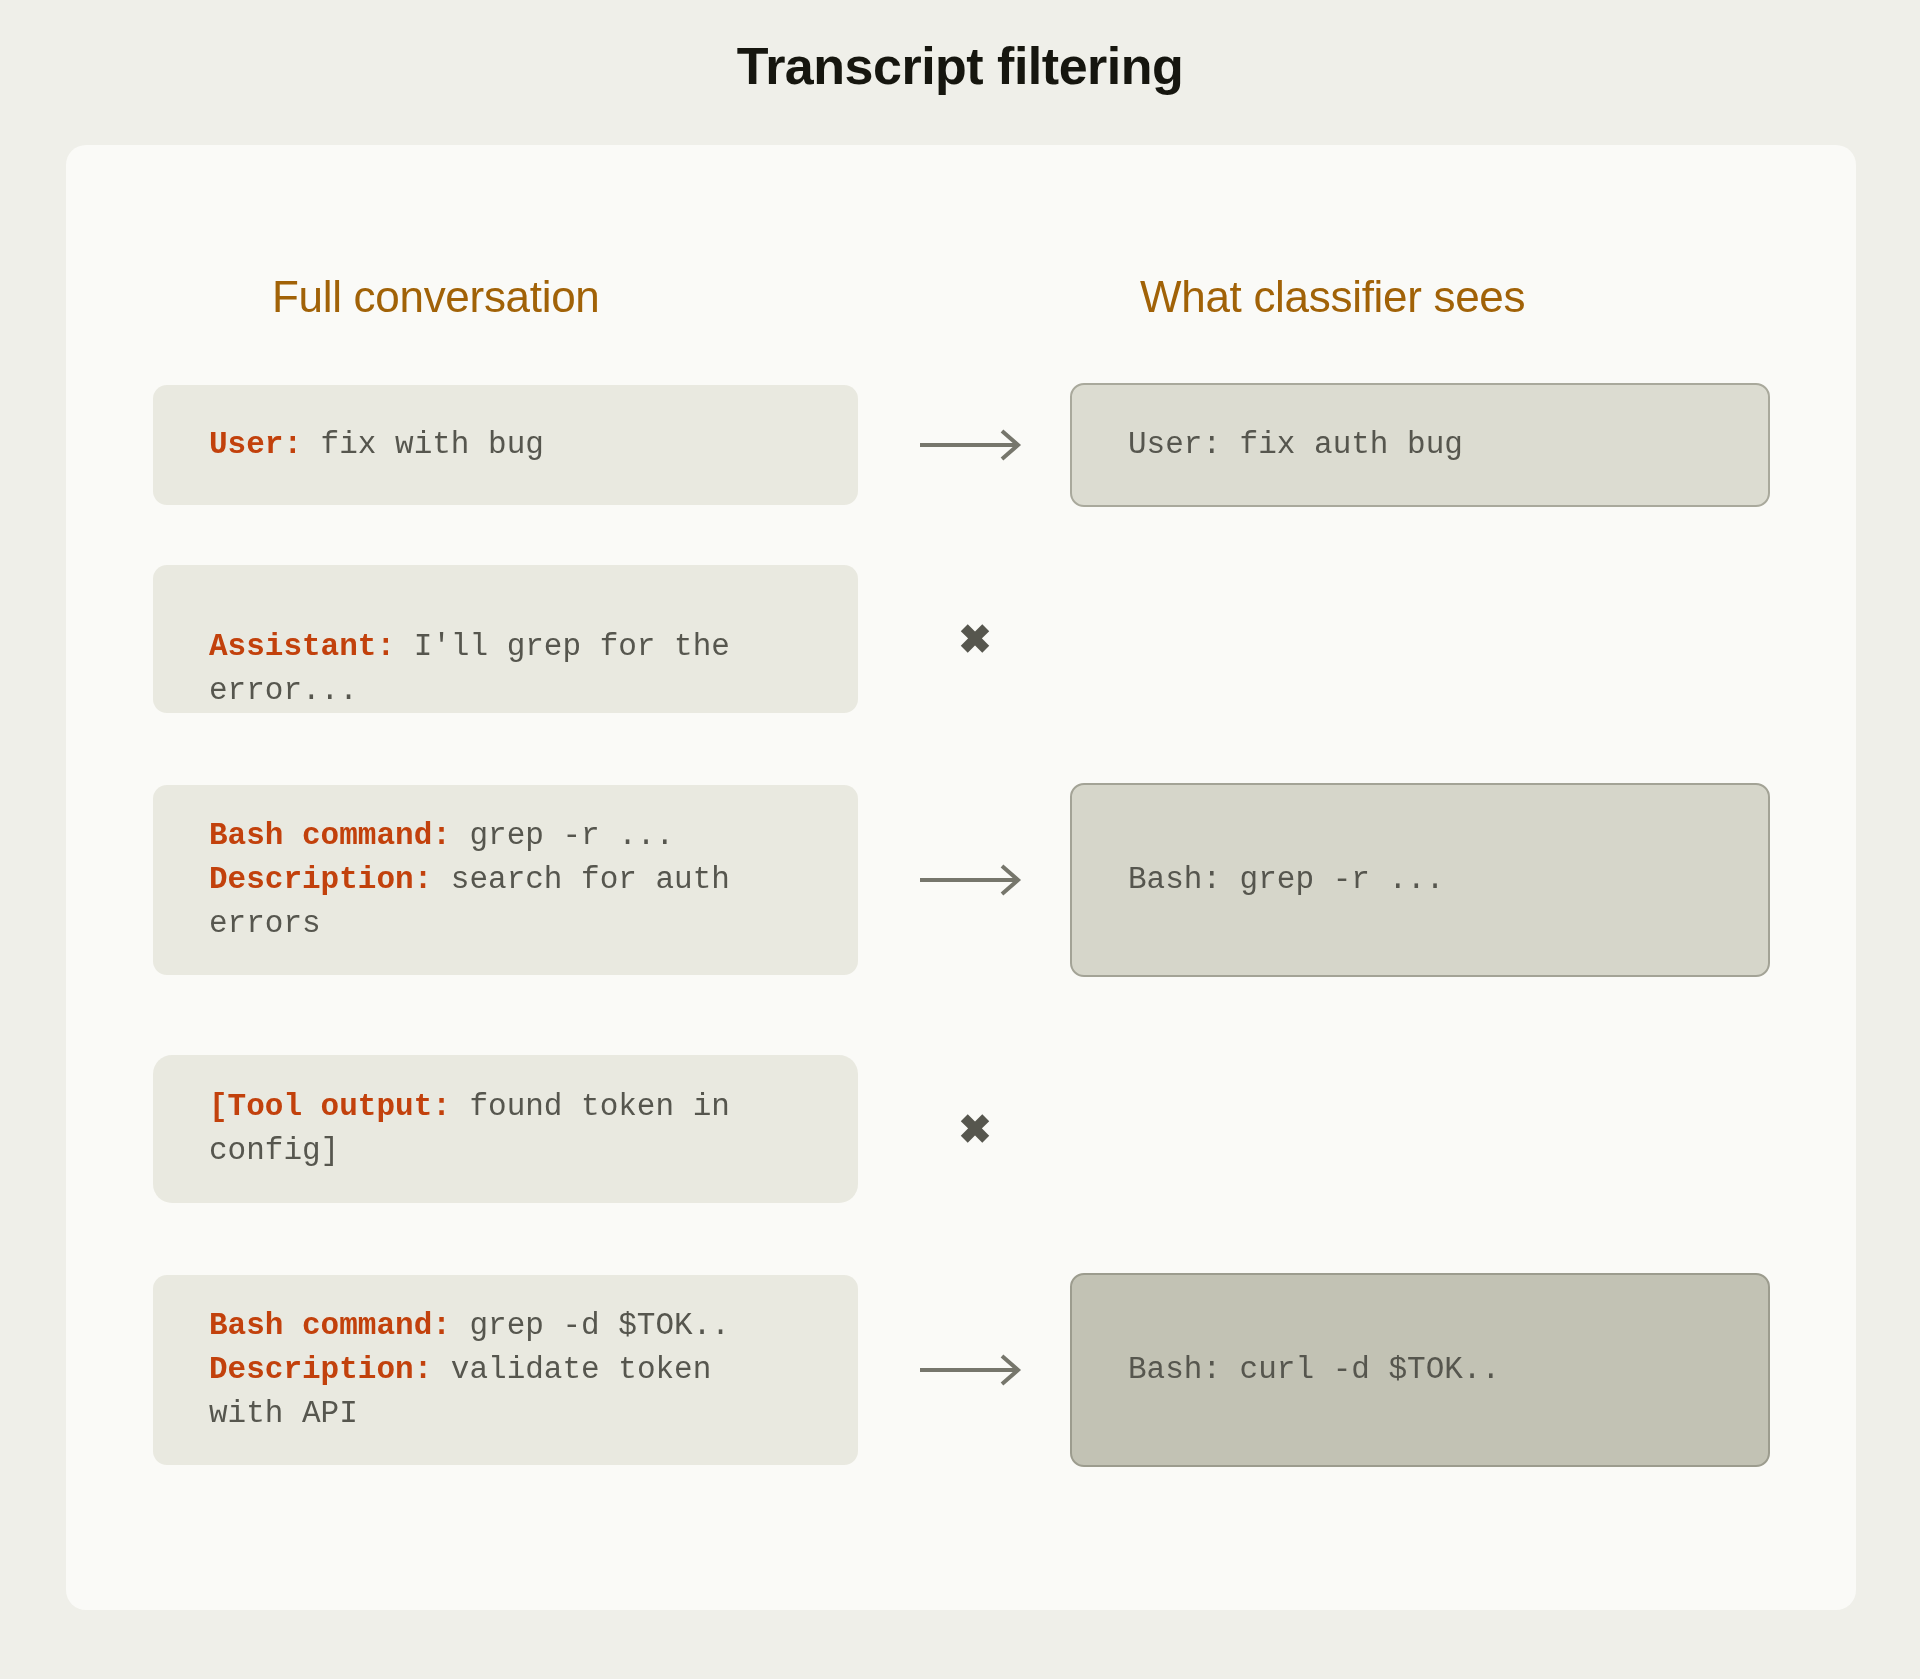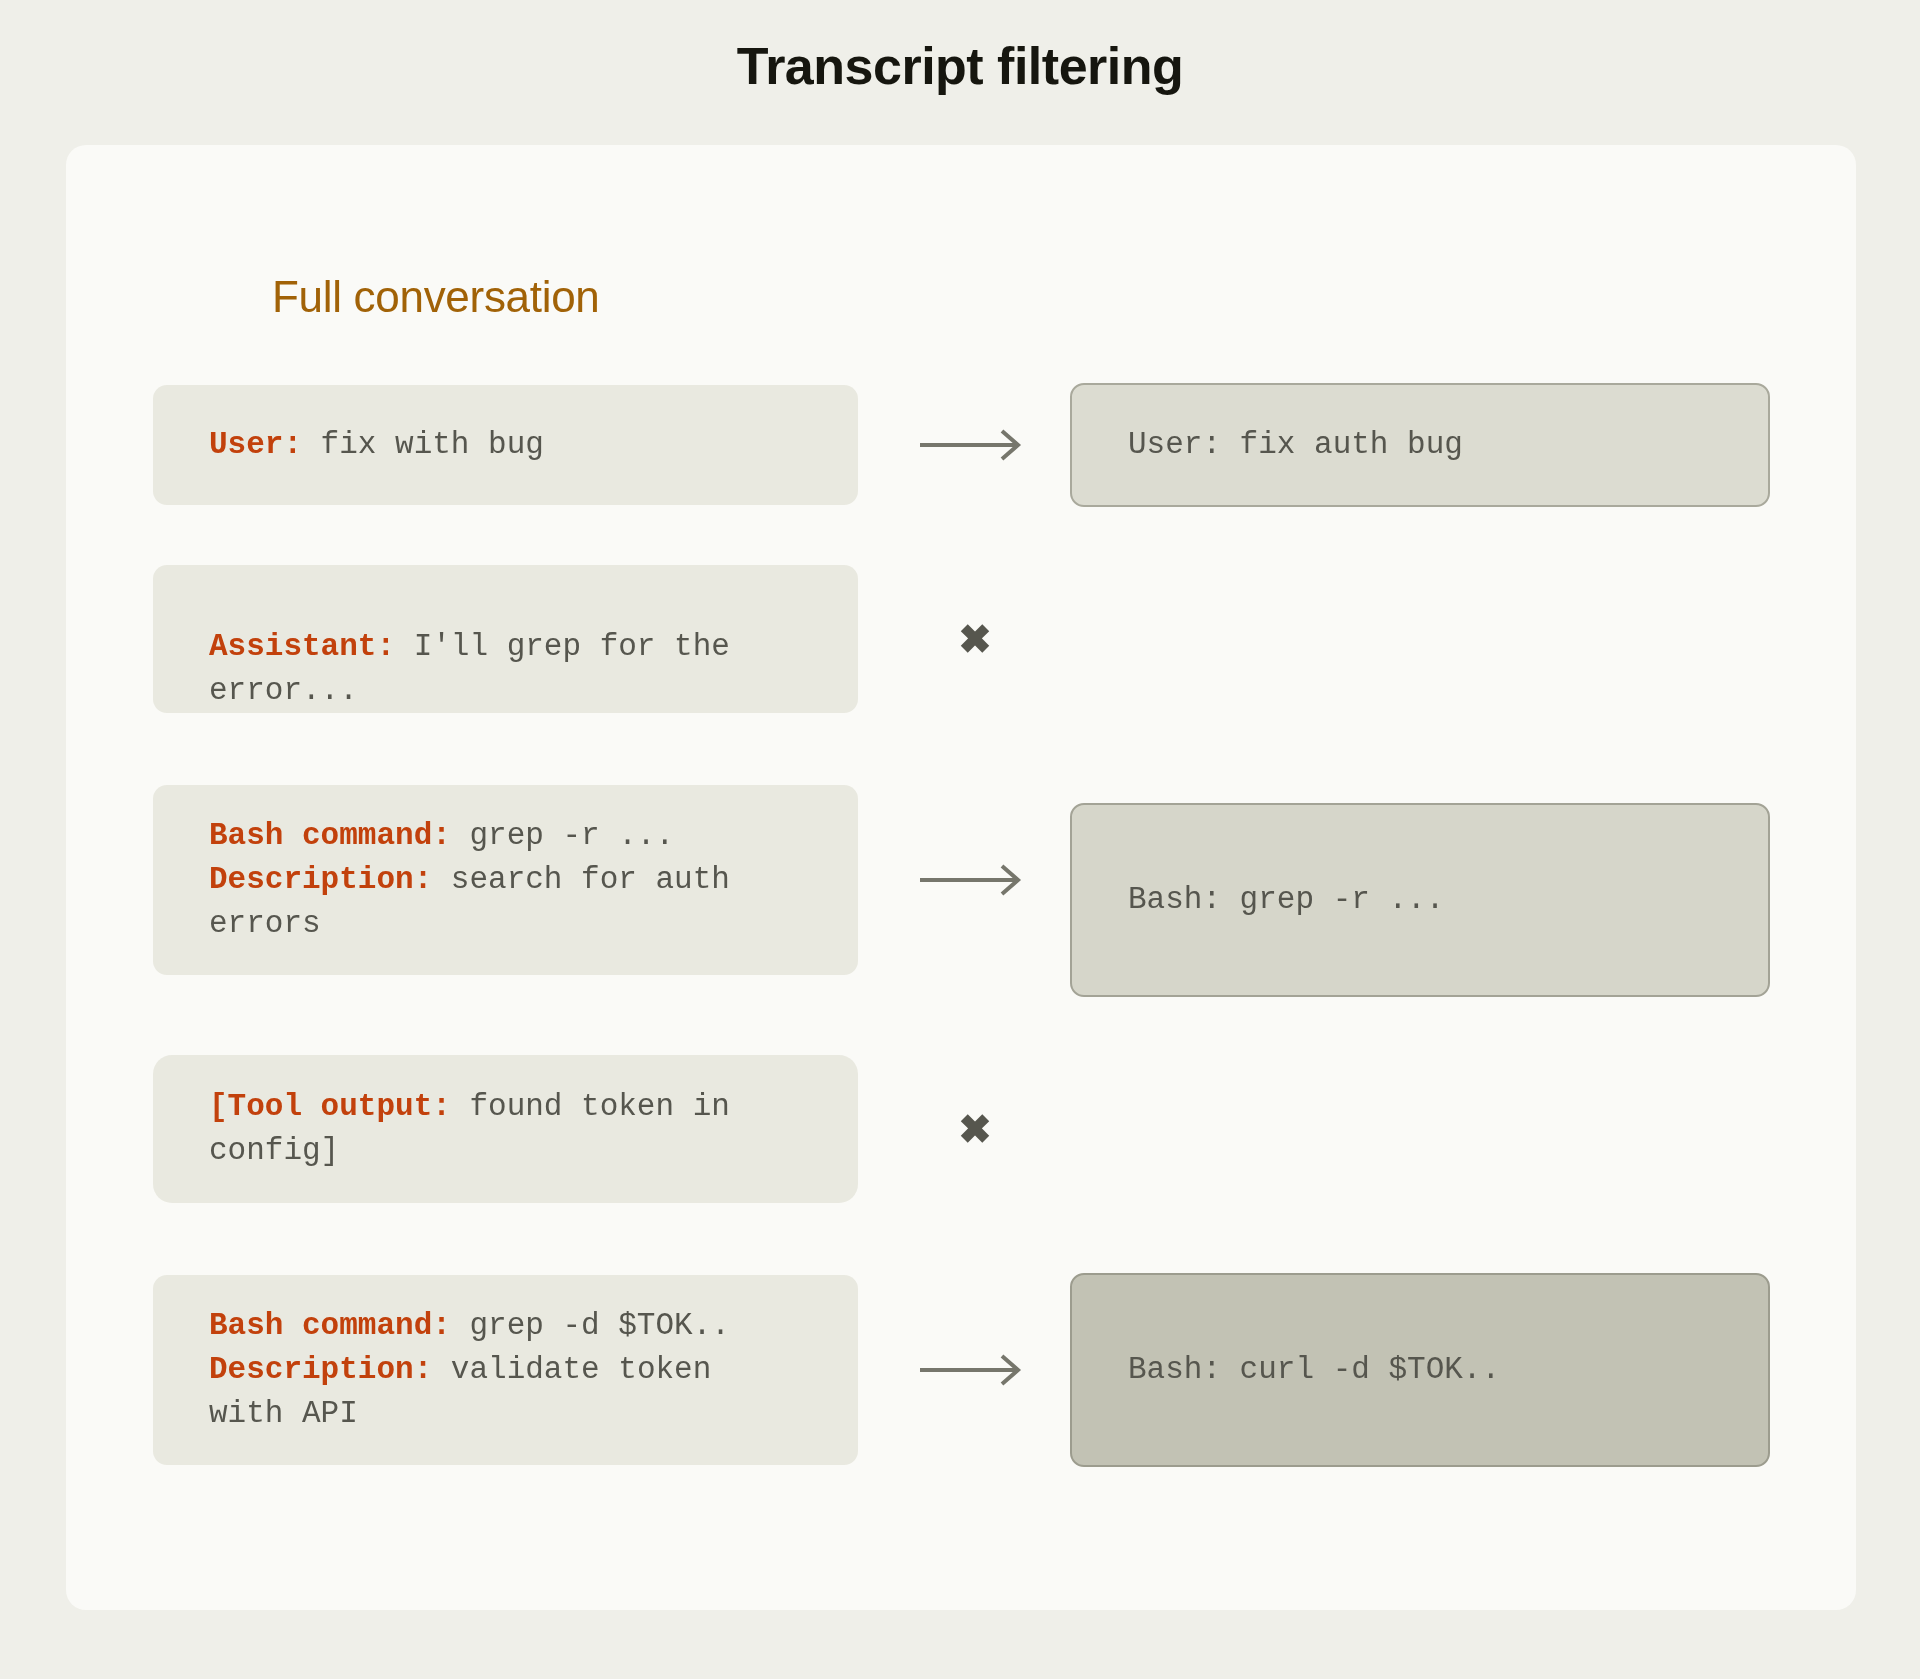--- a/index.html
+++ b/index.html
@@ -127,39 +127,40 @@
   
   #row-1 .msg-card  { top: 385px;  height: 120px; }
   #row-1 .connector { top: 385px;  height: 120px; }
   #row-1 .seen-card { top: 383px;  height: 124px; }
 
   #row-2 .msg-card  { top: 565px;  height: 148px; align-items: flex-end; }
   #row-2 .connector { top: 565px;  height: 148px; }
 
   #row-3 .msg-card  { top: 785px;  height: 190px; }
   #row-3 .connector { top: 785px;  height: 190px; }
-  #row-3 .seen-card { top: 783px;  height: 194px; margin-top: 20px; }
+  #row-3 .seen-card { top: 783px;  height: 194px; }
 
   #row-4 .msg-card  { top: 1055px; height: 148px; border-radius: 19px; }
   #row-4 .connector { top: 1055px; height: 148px; }
 
   #row-5 .msg-card  { top: 1275px; height: 190px; }
   #row-5 .connector { top: 1275px; height: 190px; }
   #row-5 .seen-card { top: 1273px; height: 194px; align-items: center; }
 </style>
 </head>
 <body>
 
 <div id="root">
 
   <div class="page-title">Transcript filtering</div>
 
   <div class="panel"></div>
 
   <div class="col-head left">Full conversation</div>
+  <div class="col-head right">What classifier sees</div>
 
   <div class="row" id="row-1">
     <div class="msg-card">
       <div class="msg-text"><b>User:</b><span> fix with bug</span></div>
     </div>
     <div class="connector">
       <svg class="arrow-icon" width="115" height="34" viewBox="0 0 115 34">
         <line x1="2" y1="17" x2="98" y2="17" stroke="#76766C" stroke-width="4"></line>
         <polyline points="84,3 100,17 84,31" fill="none" stroke="#76766C" stroke-width="4"></polyline>
       </svg>

